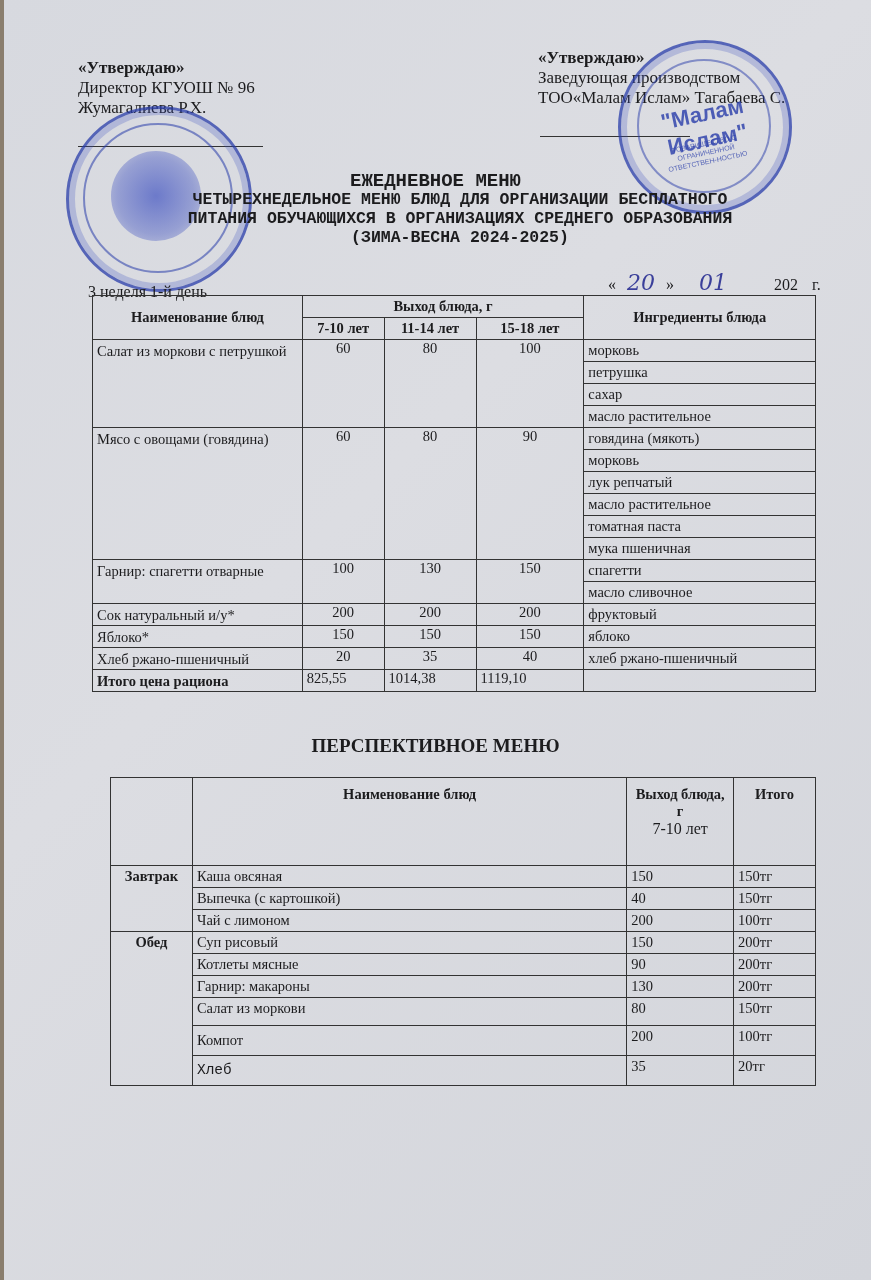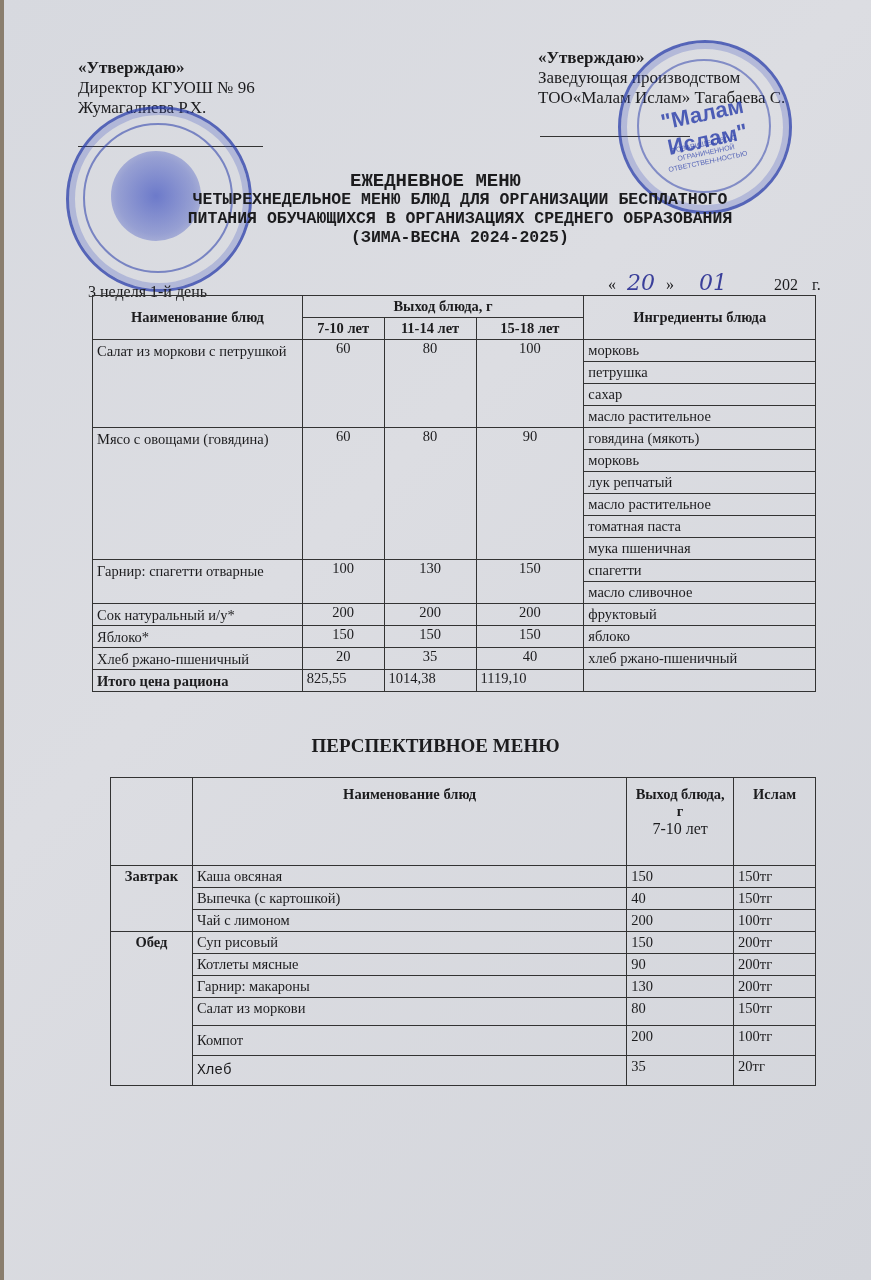--- a/index.html
+++ b/index.html
@@ -209,21 +209,21 @@
         <col style="width:82px">
     </colgroup>
     <tbody>
         <tr style="height:88px;">
       <th></th>
       <th>Наименование блюд</th>
       <th>
         <span>Выход блюда, г</span>
         <span class="age">7-10 лет</span>
       </th>
-      <th>Ислам</th>
+      <th>Итого</th>
     </tr>
 
     <tr>
       <td rowspan="3" class="meal">Завтрак</td>
       <td>Каша овсяная</td>
       <td>150</td>
       <td>150тг</td>
     </tr>
     <tr>
       <td>Выпечка (с картошкой)</td>

